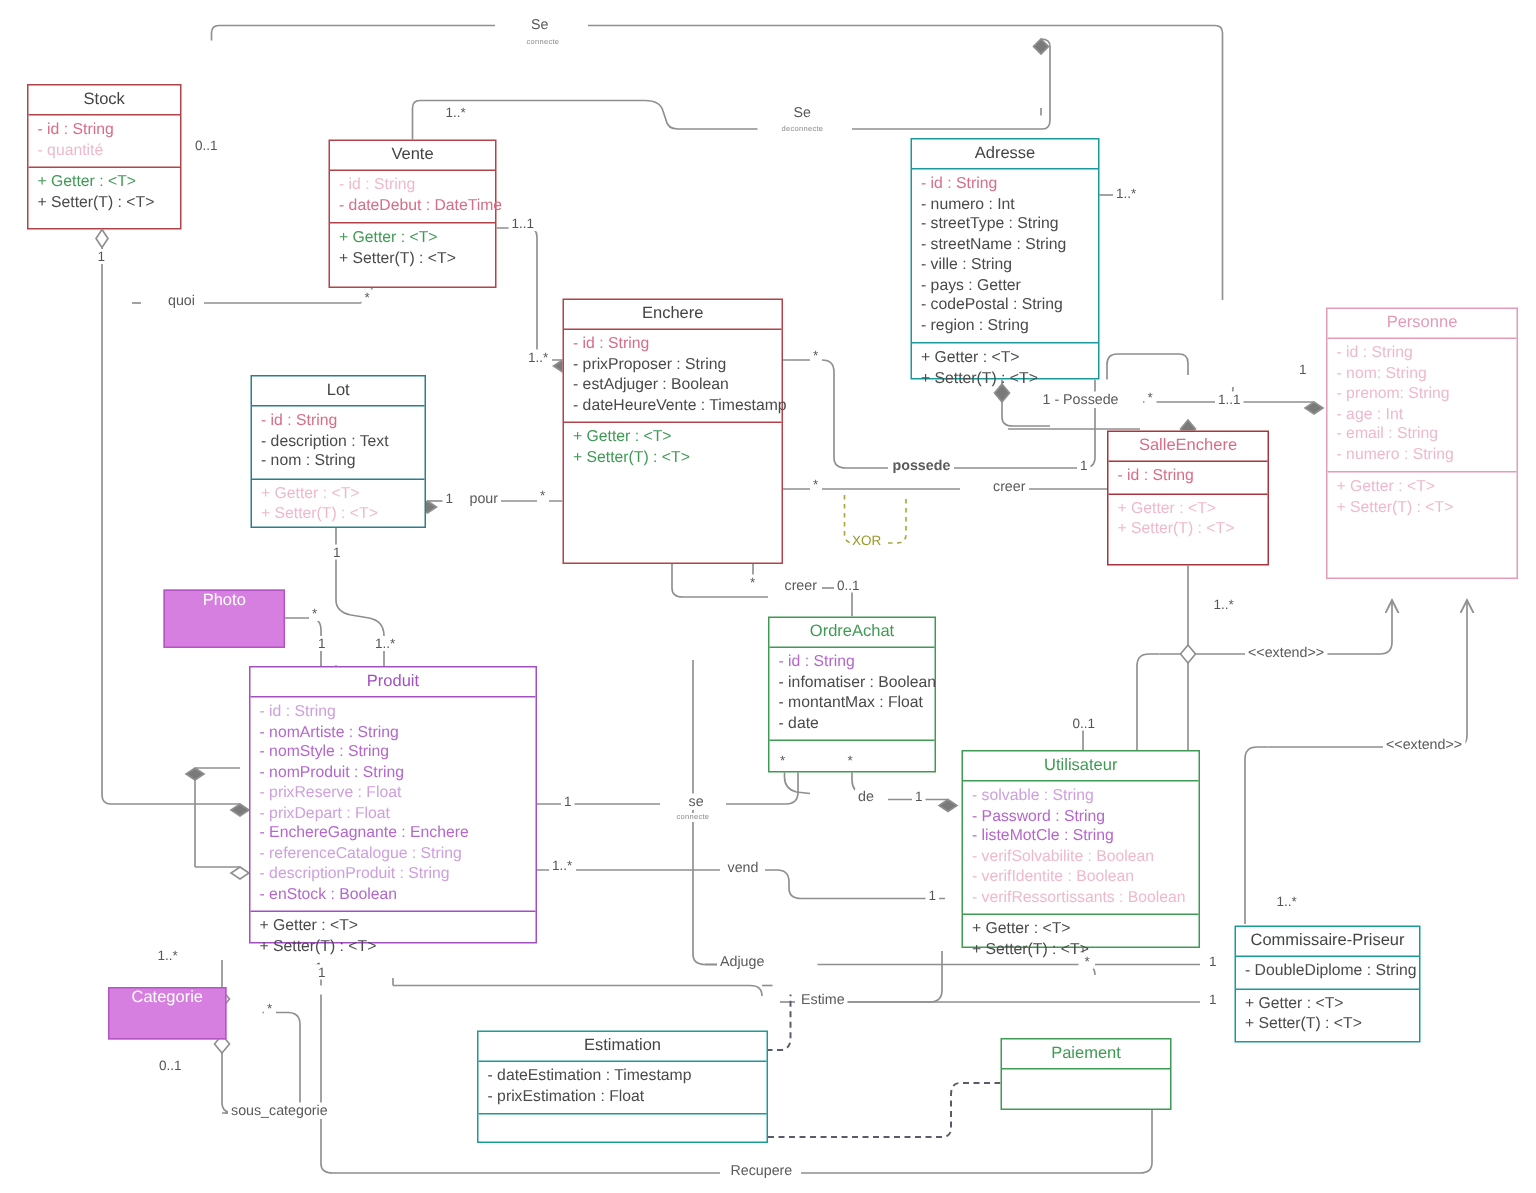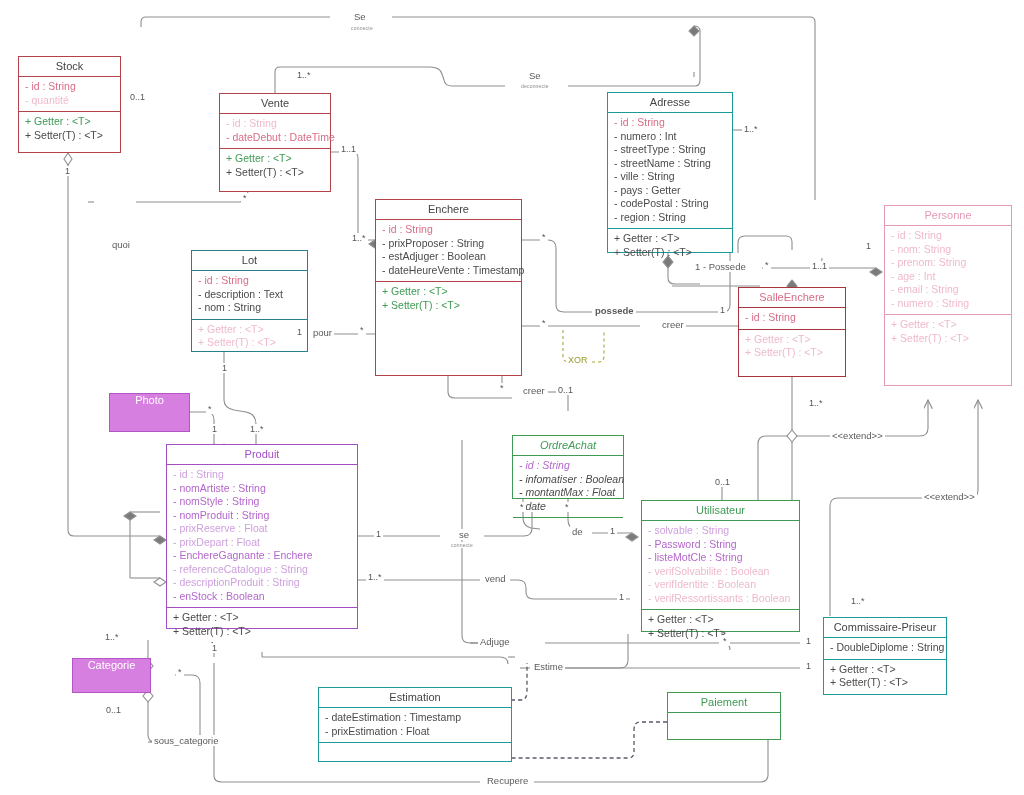--- a/index.html
+++ b/index.html
@@ -16,21 +16,21 @@
 
   
   .c-red{border-color:#b3434a;}
   .c-red .hdr{border-bottom-color:#b3434a;color:#444;}
   .c-red .sec.attrs{border-bottom-color:#b3434a;}
 
   .c-teal{border-color:#1a9a9a;}
   .c-teal .hdr{border-bottom-color:#1a9a9a;color:#444;}
   .c-teal .sec.attrs{border-bottom-color:#1a9a9a;}
 
-  .c-teal2{border-color:#2a7f8c;margin-left:24px;}
+  .c-teal2{border-color:#2a7f8c;}
   .c-teal2 .hdr{border-bottom-color:#2a7f8c;color:#444;}
   .c-teal2 .sec.attrs{border-bottom-color:#2a7f8c;}
 
   .c-green{border-color:#3f9a54;}
   .c-green .hdr{border-bottom-color:#3f9a54;color:#3f9a54;}
   .c-green .sec.attrs{border-bottom-color:#3f9a54;}
 
   .c-purple{border-color:#a34fc4;}
   .c-purple .hdr{border-bottom-color:#a34fc4;color:#a34fc4;}
   .c-purple .sec.attrs{border-bottom-color:#a34fc4;}
@@ -326,21 +326,21 @@
       <div class="t-ltpurple">- referenceCatalogue : String</div>
       <div class="t-ltpurple">- descriptionProduit : String</div>
       <div class="t-purple">- enStock : Boolean</div>
     </div>
     <div class="sec">
       <div class="t-dark">+ Getter : &lt;T&gt;</div>
       <div class="t-dark">+ Setter(T) : &lt;T&gt;</div>
     </div>
   </div>
 
-  <div class="uclass c-green" style="left:512px;top:435px;width:112px;height:64px;font-style:italic;">
+  <div class="uclass c-green" style="left:512px;top:411px;width:112px;height:104px;">
     <div class="hdr">OrdreAchat</div>
     <div class="sec attrs">
       <div class="t-purple">- id : String</div>
       <div class="t-dark">- infomatiser : Boolean</div>
       <div class="t-dark">- montantMax : Float</div>
       <div class="t-dark">- date</div>
     </div>
     <div class="sec"></div>
   </div>
 
@@ -388,21 +388,21 @@
     </div>
     <div class="sec"></div>
   </div>
 
   <div class="lbl" style="left:352px;top:11px;">Se</div>
   <div class="lbl sub" style="left:349px;top:25px;">connecte</div>
 
   <div class="lbl" style="left:527px;top:70px;">Se</div>
   <div class="lbl sub" style="left:519px;top:83px;">deconnecte</div>
 
-  <div class="lbl" style="left:110px;top:195px;margin-top:44px;">quoi</div>
+  <div class="lbl" style="left:110px;top:195px;">quoi</div>
   <div class="lbl" style="left:311px;top:327px;">pour</div>
   <div class="lbl" style="left:593px;top:305px;font-weight:bold;">possede</div>
   <div class="lbl" style="left:693px;top:261px;">1 - Possede</div>
   <div class="lbl" style="left:660px;top:319px;">creer</div>
   <div class="lbl" style="left:521px;top:385px;">creer</div>
   <div class="lbl xor" style="left:566px;top:355px;">XOR</div>
   <div class="lbl" style="left:570px;top:526px;">de</div>
 
   <div class="lbl" style="left:457px;top:529px;">se</div>
   <div class="lbl sub" style="left:449px;top:542px;">connecte</div>

